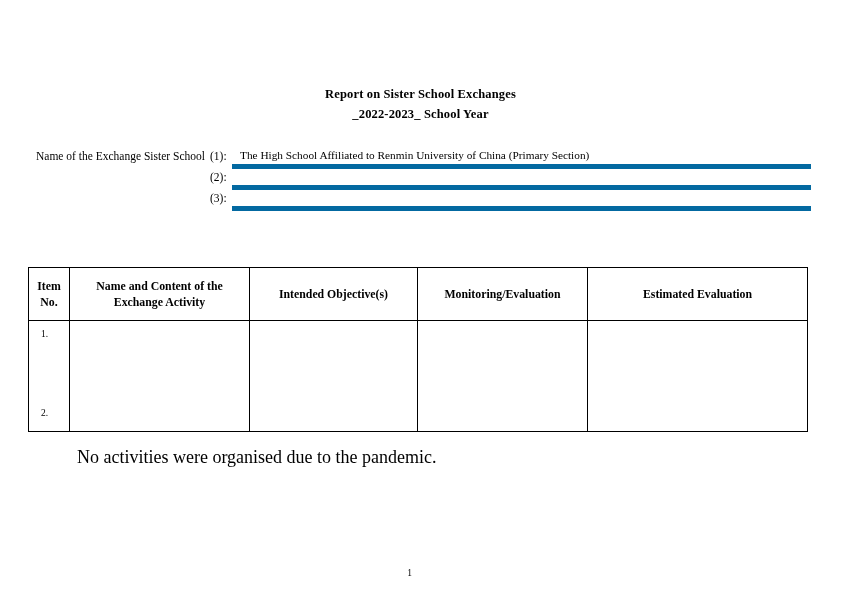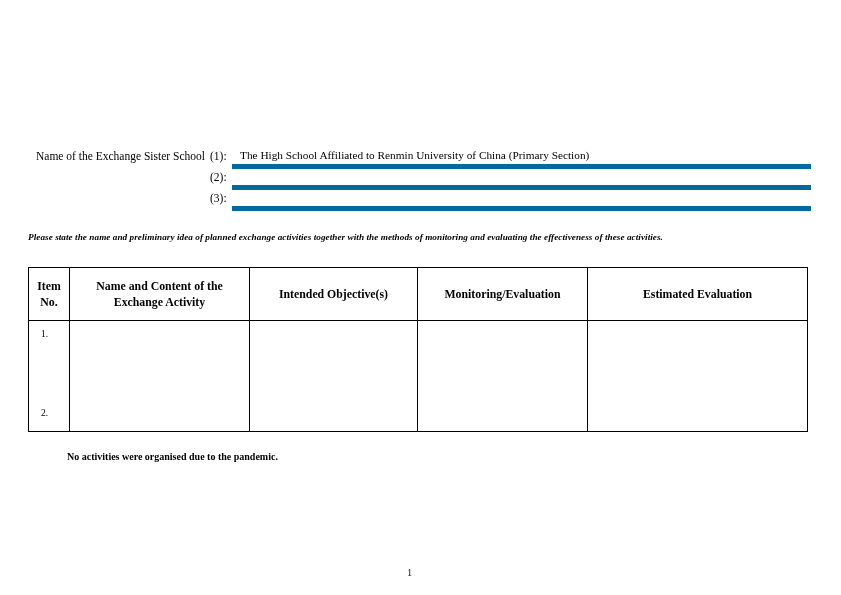--- a/index.html
+++ b/index.html
@@ -144,43 +144,47 @@
     left: 12px;
     font-size: 9.5px;
     line-height: 12px;
   }
   .item-no-1 { top: 7px; }
   .item-no-2 { top: 86px; }
 
   
   .note {
     position: absolute;
-    left: 67px;
+    left: 77px;
     top: 449px;
-    font-size: 10px;
-    font-weight: bold;
+    font-size: 18px;
+    font-weight: normal;
     line-height: 16px;
   }
 
   
   .page-number {
     position: absolute;
     left: 0;
     top: 567px;
     width: 819px;
     text-align: center;
     font-size: 9.5px;
     line-height: 12px;
   }
 </style>
 </head>
 <body>
 
 <div class="page">
 
+  <div class="title-block">
+    <div class="title-line-1">Report on Sister School Exchanges</div>
+    <div class="title-line-2">_2022-2023_ School Year</div>
+  </div>
 
   <div class="school-rows">
     <div class="school-label">Name of the Exchange Sister School</div>
 
     <div class="school-row">
       <span class="school-index">(1):</span>
       <span class="school-value-wrap">
         <span class="school-value">The High School Affiliated to Renmin University of China (Primary Section)</span>
       </span>
     </div>
@@ -193,21 +197,20 @@
     </div>
 
     <div class="school-row">
       <span class="school-index">(3):</span>
       <span class="school-value-wrap">
         <span class="school-value"></span>
       </span>
     </div>
   </div>
 
-  <div class="instruction">Please state the name and preliminary idea of planned exchange activities together with the methods of monitoring and evaluating the effectiveness of these activities.</div>
 
   <table class="activity-table">
     <colgroup>
       <col class="col-item">
       <col class="col-name">
       <col class="col-obj">
       <col class="col-mon">
       <col class="col-exp">
     </colgroup>
     <thead>

